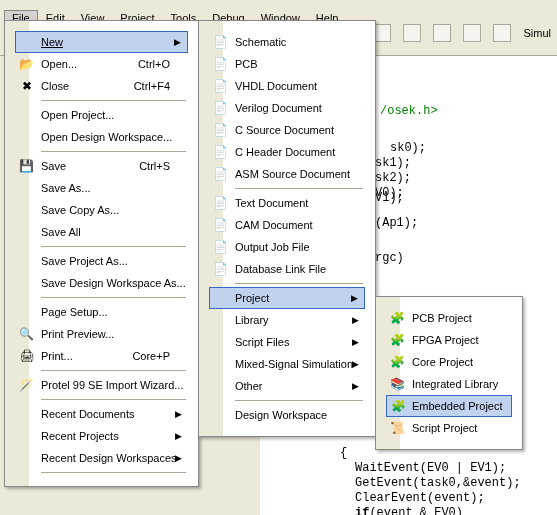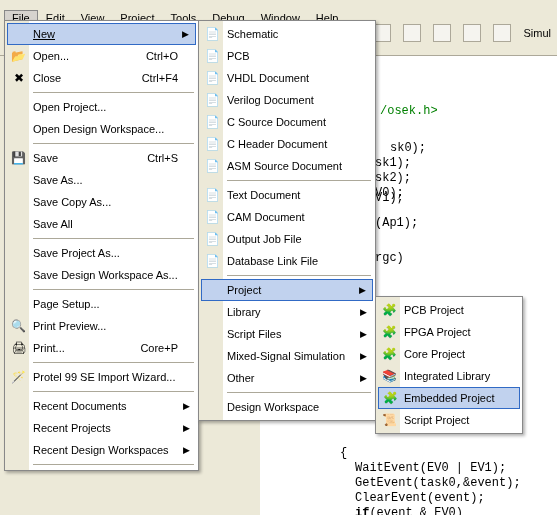--- a/index.html
+++ b/index.html
@@ -29,21 +29,21 @@
     background: #d6d3ce;
     border: 1px solid #888;
     padding: 1px 7px;
   }
   .underline { text-decoration: underline; }
   .dropdown {
     position: absolute;
     background: #fff;
     border: 1px solid #888;
     box-shadow: 2px 2px 3px rgba(0,0,0,0.3);
-    padding: 2px;
+    padding: 10px;
   }
   .file-menu {
     top: 20px;
     left: 4px;
     width: 195px;
     z-index: 10;
   }
   .menu-row {
     display: flex;
     align-items: center;

